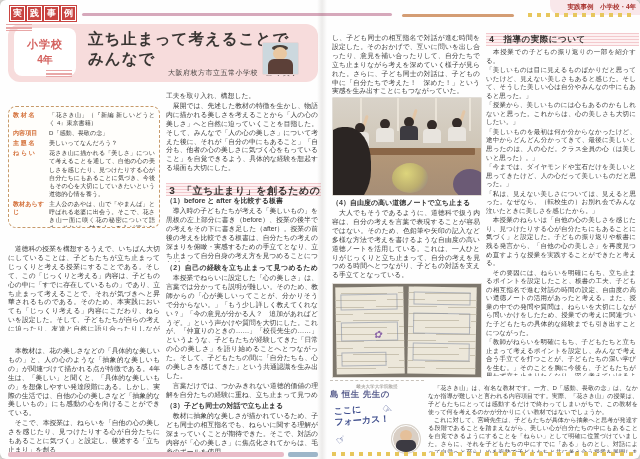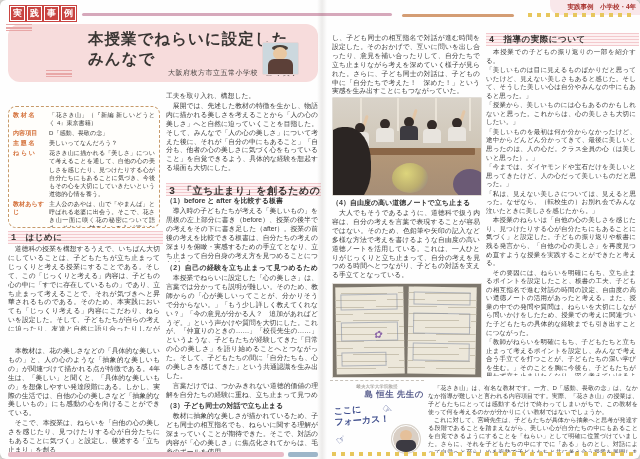--- a/index.html
+++ b/index.html
@@ -62,21 +62,21 @@
   .notebooks{background:#7d776d;}
   .nb-page{position:absolute;top:3%;height:94%;background:#ece7da;
         background-image:repeating-linear-gradient(180deg,transparent 0 6px,#c9c2b0 6px 6.8px);}
   .nb-page.left{left:2%;width:46%;transform:rotate(-1deg);}
   .nb-page.right{left:51%;width:46%;transform:rotate(1deg);}
   .nb-scribble{position:absolute;border:1px solid #7d88a0;opacity:.55;}
   .nb-flower{position:absolute;font-size:10px;color:#8b64a8;}
   
   .focus-left{position:absolute;left:330px;top:380px;width:94px;height:75px;border-top:1.5px dashed #c8c2ba;padding-top:3px;}
   .focus-aff{font-size:4.6px;color:#8a8680;text-align:center;}
-  .focus-name{font-size:8.5px;font-weight:bold;color:#5a5f8e;text-align:right;letter-spacing:.5px;font-family:Liberation Serif, serif;}
+  .focus-name{font-size:8.5px;font-weight:bold;color:#5a5f8e;text-align:left;letter-spacing:.5px;}
   .focus-catch{font-size:9px;font-weight:bold;color:#3f4e8d;transform:rotate(-4deg);line-height:11px;margin:2px 0 0 4px;}
   .focus-hand{position:absolute;color:#3f4e8d;font-size:11px;}
   .focus-face{position:absolute;left:62px;top:44px;width:26px;height:26px;border-radius:50%;background:#d9cfc5;border:1.5px solid #fff;
         box-shadow:0 0 0 1px #d8d2ca;overflow:hidden;}
   .focus-face .head{position:absolute;left:7px;top:4px;width:12px;height:11px;border-radius:50%;background:#e5c09a;}
   .focus-face .suit{position:absolute;left:3px;top:14px;width:20px;height:12px;border-radius:5px 5px 0 0;background:#3c3a42;}
   .focus-body{position:absolute;left:428px;top:384px;width:210px;height:69px;font-size:6.1px;line-height:8px;
         text-align:justify;color:#444;overflow:hidden;}
   .focus-body p{margin:0;}
   
@@ -94,24 +94,28 @@
     <span class="bx">事</span>
     <span class="bx">例</span>
   </div>
   <div class="rule-pink"></div>
   <div class="rule-tan"></div>
   <div class="corner-pink"></div>
   <div class="top-right-label">実践事例　小学校・4年</div>
   <div class="dots dots-top"></div>
 
   <div class="banner"></div>
+  <div class="grade-badge">
+    <span class="l1">小学校</span>
+    <span class="l2">4年</span>
+  </div>
   <div class="stripe tl"></div>
   <div class="stripe br"></div>
   <div class="title">
-    <div>本授業でねらいに設定した</div>
+    <div>立ち止まって考えることで</div>
     <div>みんなで</div>
   </div>
   <div class="author">大阪府枚方市立五常小学校　宮崎 貴寧</div>
   <div class="portrait">
     <span class="hair"></span>
     <span class="head"></span>
     <span class="body"></span>
   </div>
 
   <div class="info-box">
@@ -130,21 +134,20 @@
     <div class="info-row">
       <span class="lbl">ね ら い</span>
       <span class="val">花さき山に描かれる「美しさ」について考えることを通して、自他の心の美しさを感じたり、見つけたりする心が自分たちにもあることに気づき、今後もその心を大切にしていきたいという道徳的心情を養う。</span>
     </div>
     <div class="info-row">
       <span class="lbl">教材あらすじ</span>
       <span class="val">主人公のあやは、山で「やまんば」と呼ばれる老婆に出会う。そこで、花さき山一面に咲く花の秘密について語る。それは、村の人々の心が源となり、きれいな花を咲かせているというものであった。</span>
     </div>
   </div>
 
-  <div class="sec-h" style="left:8px;top:231px;width:152px;">1　はじめに</div>
   <div class="col" style="left:8px;top:245px;width:152px;height:86px;">
     <p>　道徳科の授業を構想するうえで、いちばん大切にしていることは、子どもたちが立ち止まってじっくりと考える授業にすることである。そして、この「じっくりと考える」内容は、子どもの心の中に「すでに存在しているもの」であり、立ち止まって考えることで、それが気づきへと昇華されるものである。そのため、本実践においても「じっくり考える」内容にこだわり、ねらいを設定した。そして、子どもたちが自らの考えに迫ったり、友達と自然に語り合ったりしながら、立ち止まって考える授業の構想を行った。</p>
   </div>
   <div class="col" style="left:8px;top:347px;width:152px;height:105px;">
     <p>　本教材は、花の美しさなどの「具体的な美しいもの」と、人の心のような「抽象的な美しいもの」が関連づけて描かれる点が特徴である。4年生は、「美しい」と聞くと、「具体的な美しいもの」を想像しやすい発達段階にある。しかし、実際の生活では、自他の心の美しさなど「抽象的な美しいもの」にも感動の心を向けることができている。</p>
     <p>　そこで、本授業は、ねらいを「自他の心の美しさを感じたり、見つけたりする心が自分たちにもあることに気づく」と設定し、後述する「立ち止まり」を創る</p>
   </div>
 
   <div class="col" style="left:166px;top:92px;width:152px;height:89px;">
     <p>工夫を取り入れ、構想した。</p>

